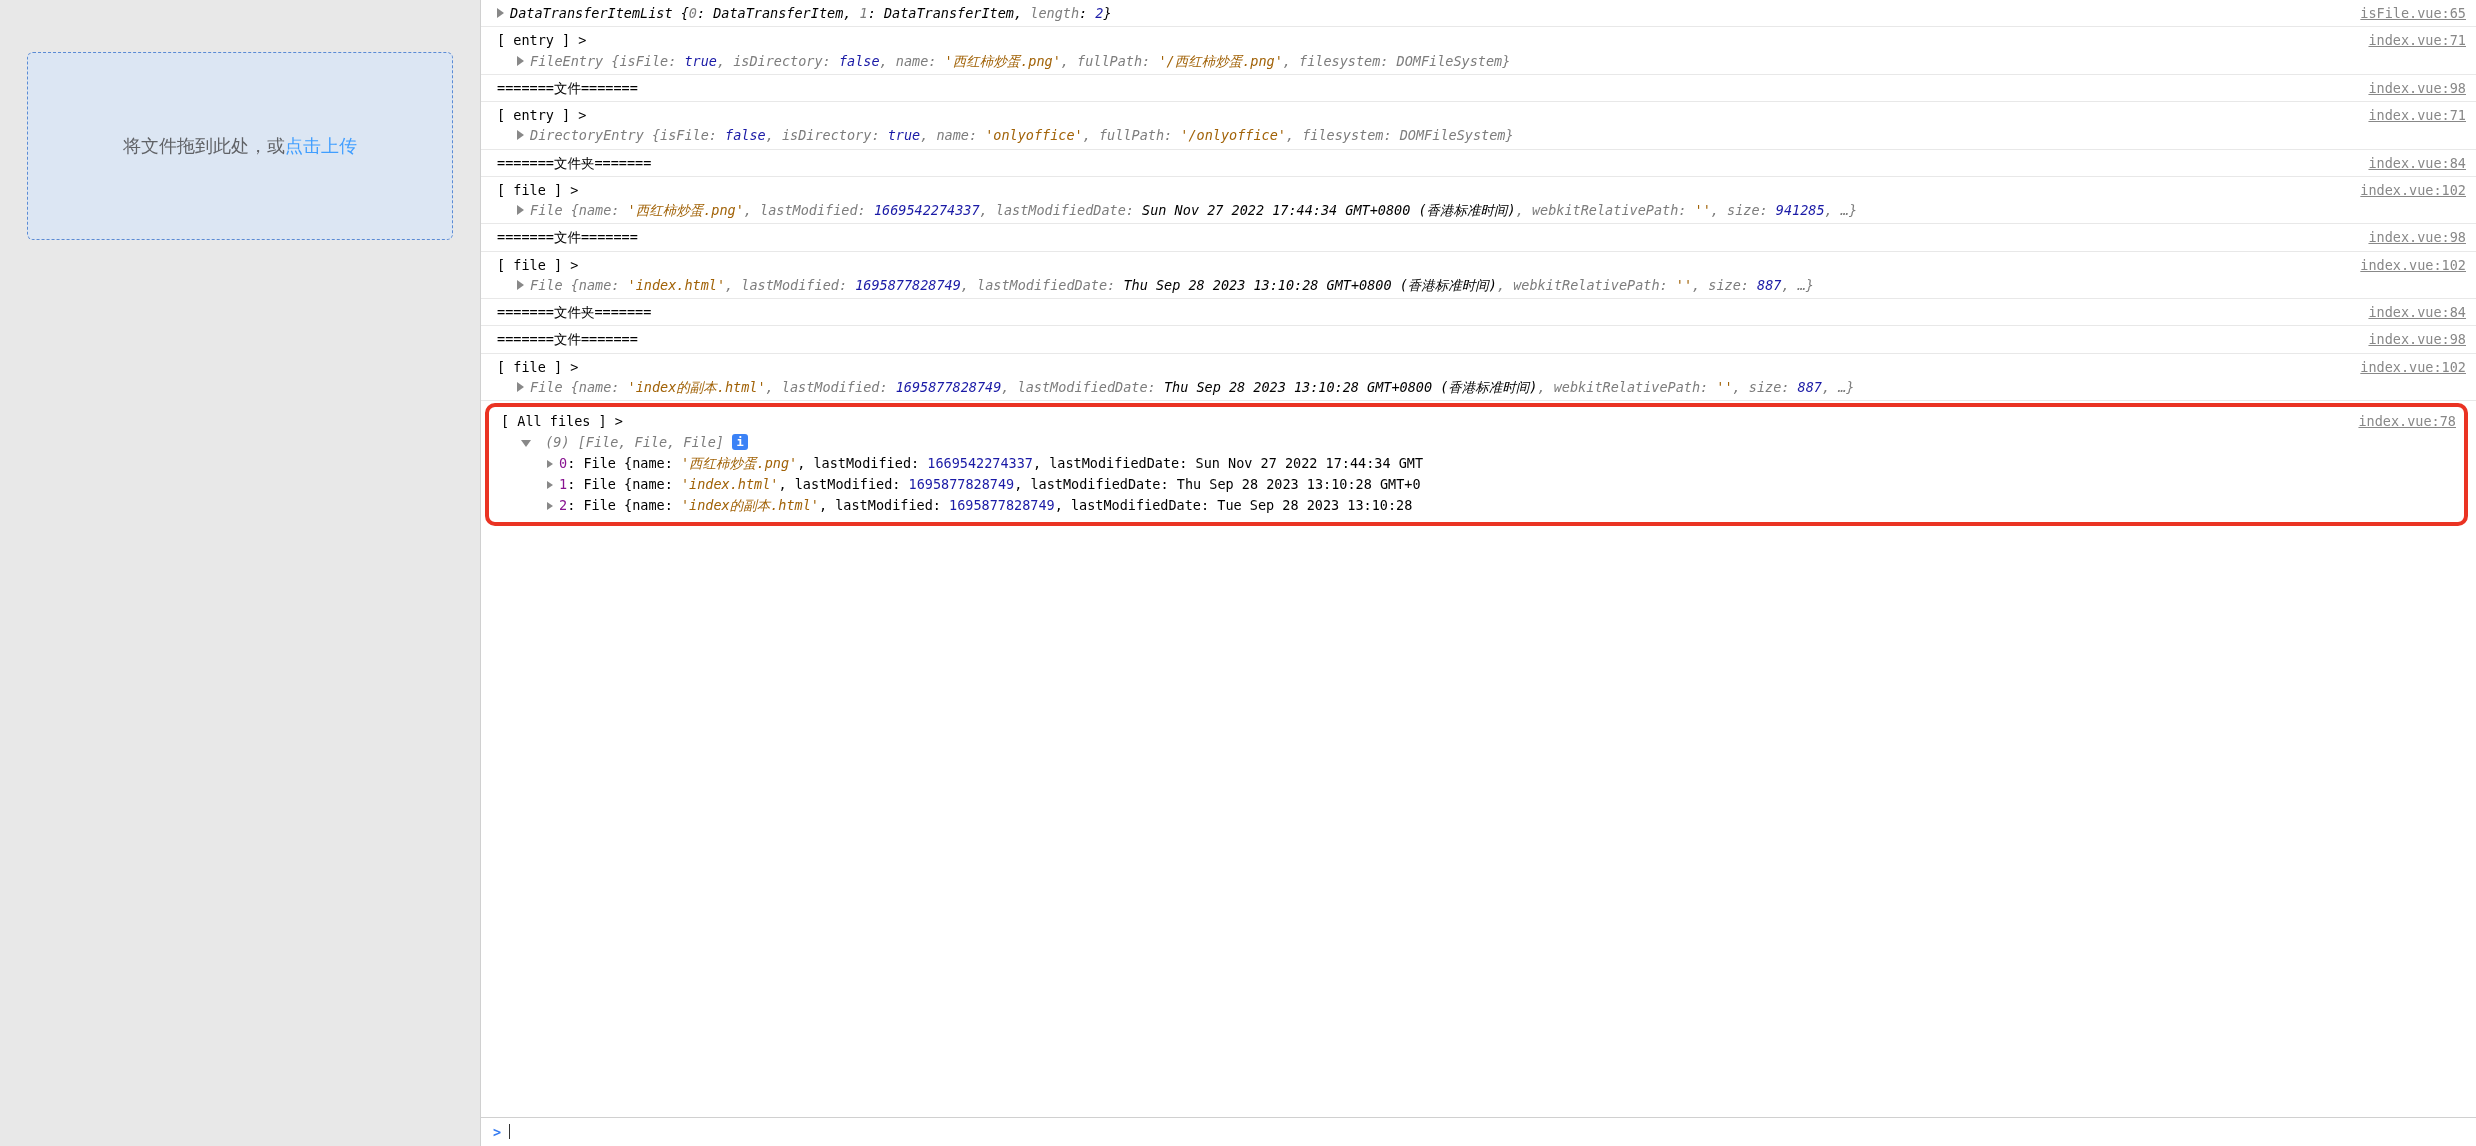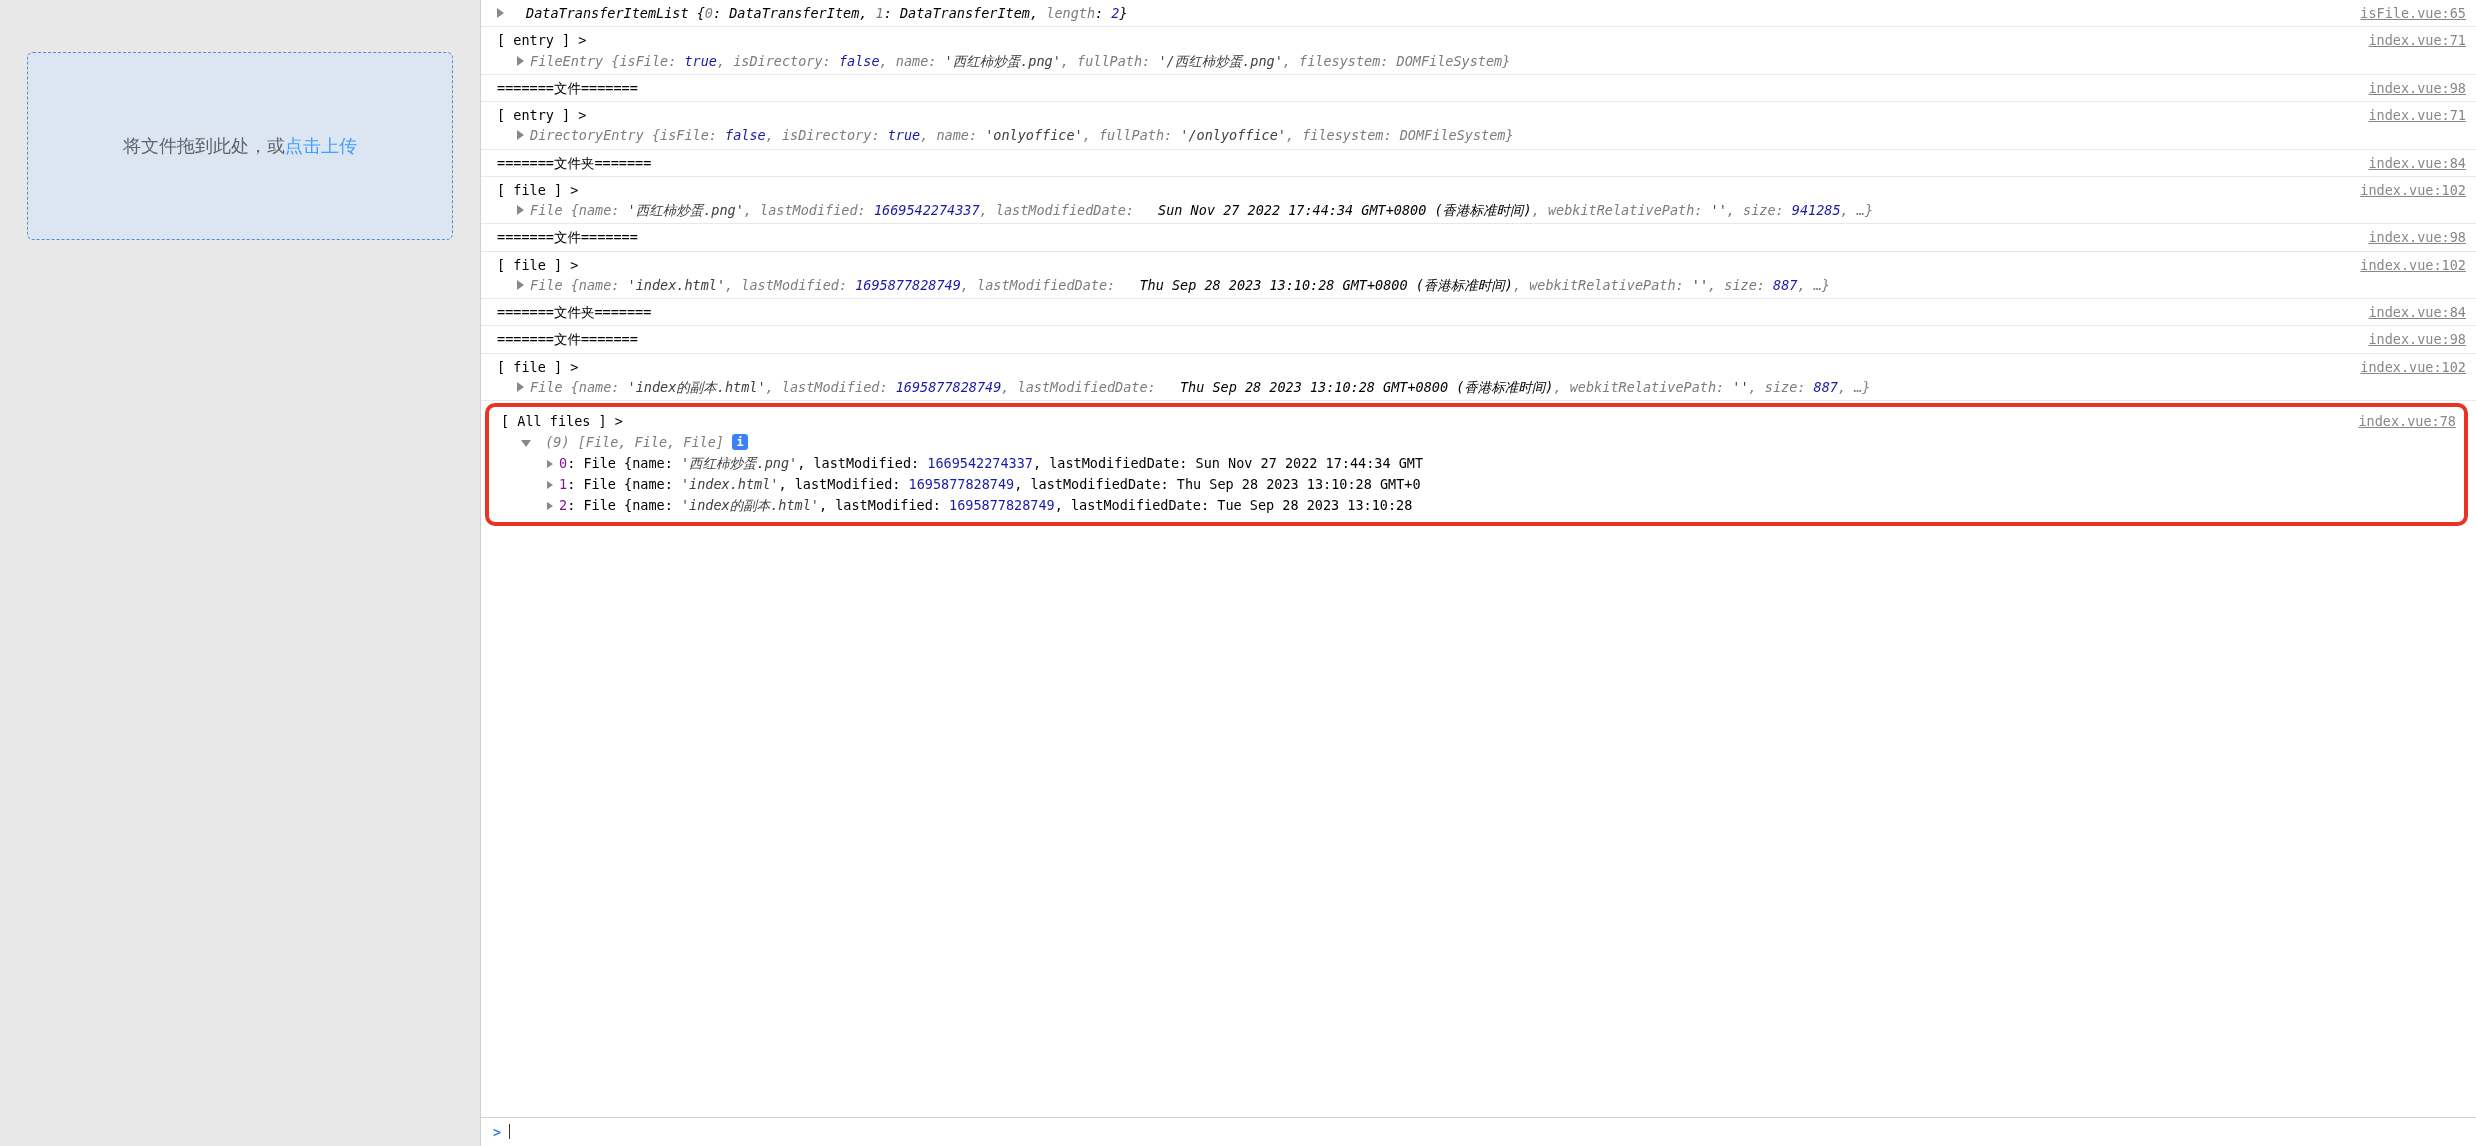--- a/index.html
+++ b/index.html
@@ -65,24 +65,24 @@
   border-color: transparent transparent transparent #888;
   margin-right: 6px;
   vertical-align: 0px;
   font-style: normal;
 }
 .tri.down {
   border-width: 7px 5px 0 5px;
   border-color: #888 transparent transparent transparent;
 }
 .tri.small { border-width: 4px 0 4px 6px; }
-.k-black { color: #000; margin-left: 16px; }
+.k-black { color: #000; }
 .k-grey { color: #7d7d7d; }
 .k-blue { color: #1a1aa6; }
-.k-red { color: #404040; font-style: italic; }
+.k-red { color: #a16207; font-style: italic; }
 .k-purple { color: #881391; }
 .indent2 { padding-left: 46px; display: block; }
 .highlight-box {
   border: 4px solid #ea3323;
   border-radius: 10px;
   margin: 2px 8px 2px 4px;
   padding: 4px 8px 6px 12px;
   font-style: normal;
   line-height: 1.55;
 }

